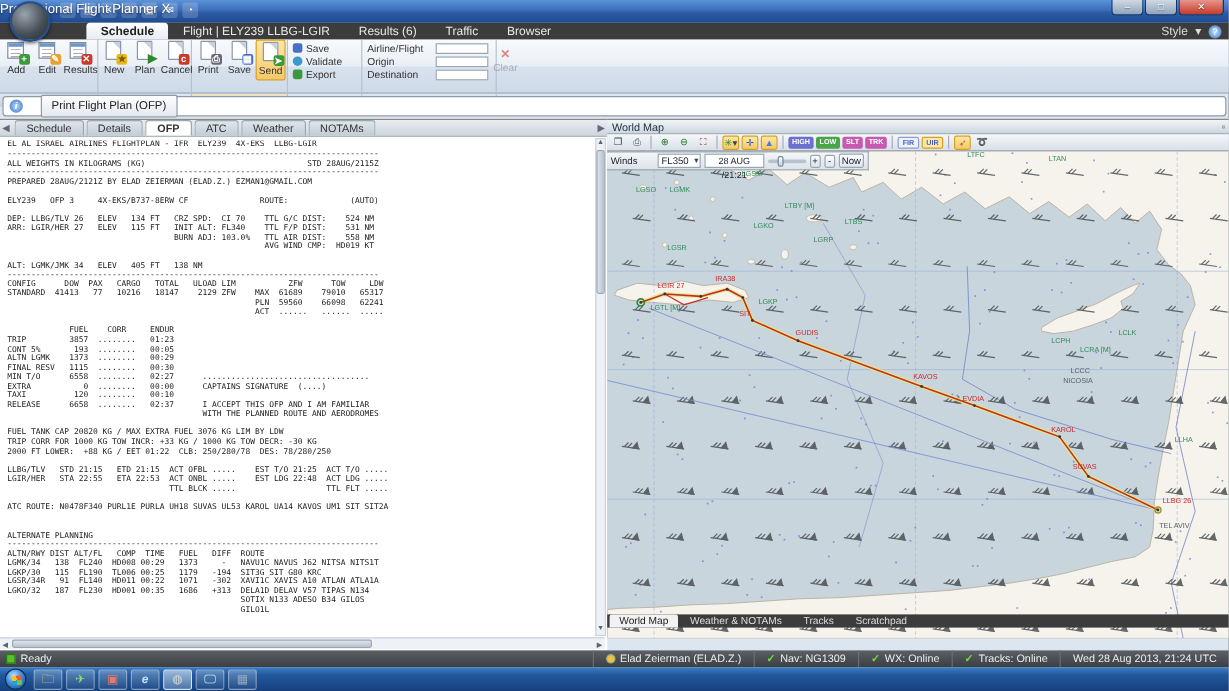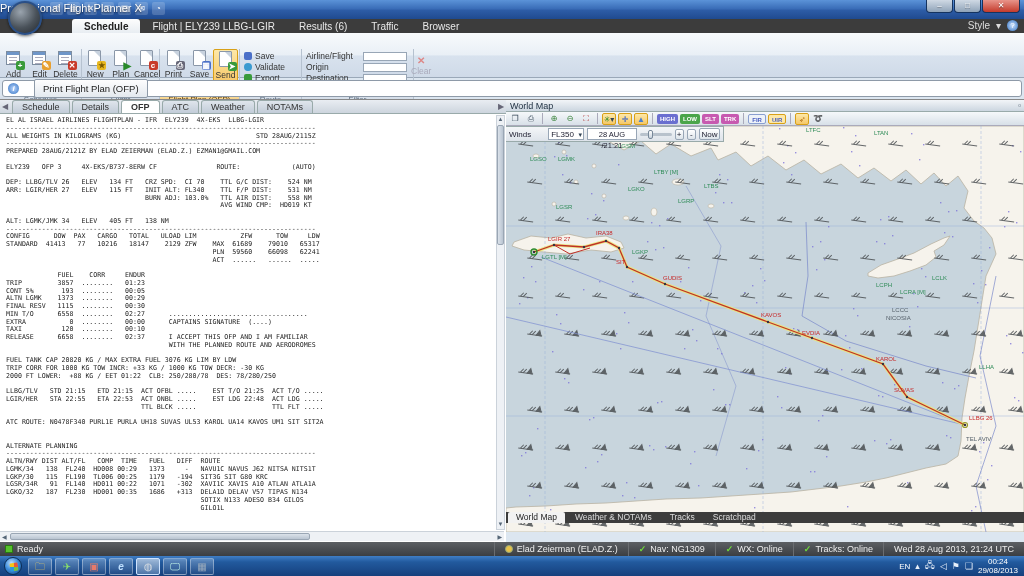--- a/index.html
+++ b/index.html
@@ -32,21 +32,21 @@
     margin-left:72px; font-weight:bold; }
   .tabstrip-right { position:absolute; right:6px; top:20px; display:flex; gap:6px; align-items:center; }
   .style-lbl { font-size:10px; color:#ddd; }
   .help-orb { width:11px; height:11px; border-radius:50%; background:radial-gradient(#cfe4ff,#2f6fc0);
     color:#fff; font-size:8px; line-height:11px; text-align:center; }
 
   
   .ribbon { position:absolute; left:0; top:33px; width:1024px; height:45px;
     background:linear-gradient(#f8fafc 0%, #e9eff6 50%, #d8e2ee 52%, #cfdae8 100%);
     border-bottom:1px solid #9aa8b8; }
-  .rgroup { position:absolute; top:16px; height:56px; border-right:1px solid #b6c2d0; }
+  .rgroup { position:absolute; top:0; height:56px; border-right:1px solid #b6c2d0; }
   .rgroup .caption { position:absolute; left:0; right:0; bottom:0; height:10px; font-size:8px; color:#5a6a7c;
     text-align:center; background:linear-gradient(#dde5ee,#c7d2e0); line-height:10px; }
   .rgroup .caption.hl { background:linear-gradient(#ffd9 ,#f5c06a); background:linear-gradient(#fbe3a8,#f0b95c); color:#5a3c10; }
   .bigbtns { display:flex; height:34px; }
   .bigbtn { width:25px; margin:0 0 0 1px; text-align:center; font-size:8.5px; color:#333; padding-top:1px; }
   .bigbtn .bico { width:18px; height:18px; margin:0 auto 1px auto; position:relative; }
   .bigbtn.sel { background:linear-gradient(#fde8a8,#f8c868); border:1px solid #d8a018; border-radius:2px; }
   .doc { position:absolute; left:2px; top:0; width:13px; height:16px; background:#fff; border:1px solid #8a97a8;
     border-radius:1px; }
   .doc:before { content:""; position:absolute; right:0; top:0; border:3px solid #c8d2de;
@@ -208,21 +208,21 @@
               <div class="cal"></div>
               <div class="badge pencil">✎</div>
             </div>
           <span>Edit</span>
         </div>
         <div class="bigbtn">
           <div class="bico">
               <div class="cal"></div>
               <div class="badge red">✕</div>
             </div>
-          <span>Delete</span>
+          <span>Results</span>
         </div>
       </div>
       <div class="caption">Schedule</div>
     </div>
 
     <div class="rgroup" style="left:82px;width:78px;">
       <div class="bigbtns">
         <div class="bigbtn">
           <div class="bico">
               <div class="doc"></div>
@@ -1241,27 +1241,15 @@
 
   <div class="taskbar">
     <div class="start-orb"></div>
     <div class="task-ico"><span style="color:#f5d060;">🗀</span></div>
     <div class="task-ico"><span style="color:#8adf6a;">✈</span></div>
     <div class="task-ico"><span style="color:#e87a6a;">▣</span></div>
     <div class="task-ico"><span style="color:#bfe0ff;font-style:italic;font-weight:bold;">e</span></div>
     <div class="task-ico active"><span style="color:#d8dde2;">◍</span></div>
     <div class="task-ico"><span style="color:#cfe;">🖵</span></div>
     <div class="task-ico"><span style="color:#9ab;">▦</span></div>
-    <div class="tray">
-      <span>EN</span>
-      <span class="tico">▴</span>
-      <span class="tico">🖧</span>
-      <span class="tico">◁</span>
-      <span class="tico">⚑</span>
-      <span class="tico">❏</span>
-      <div class="clock">
-        <div>00:24</div>
-        <div>29/08/2013</div>
-      </div>
-    </div>
   </div>
 
 </div>
 
 </body></html>

